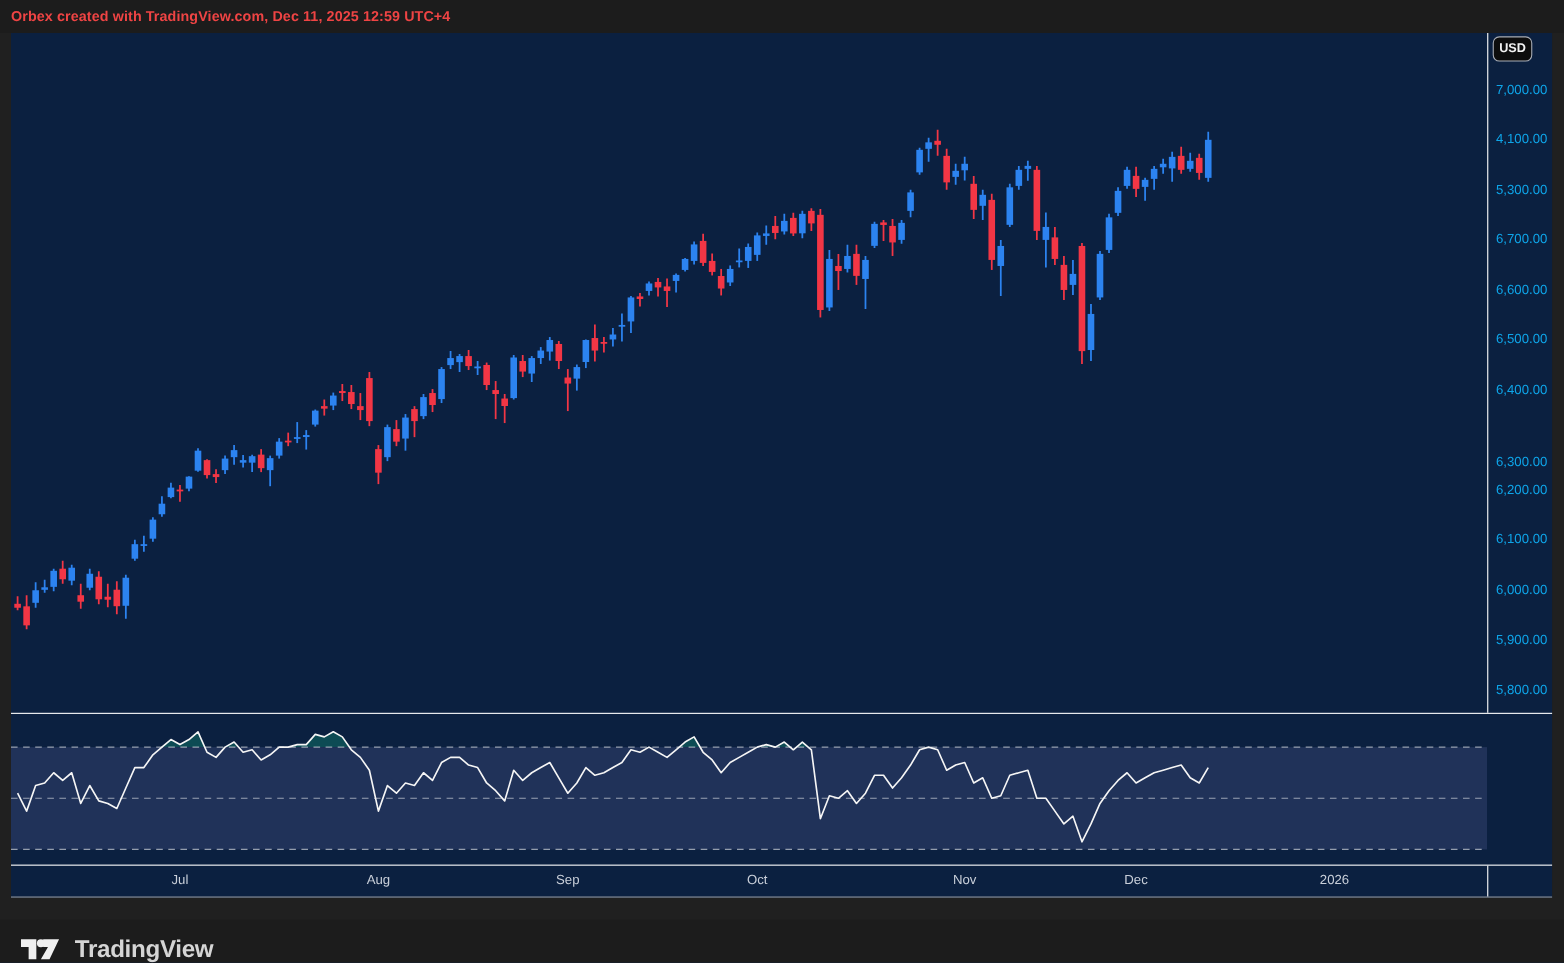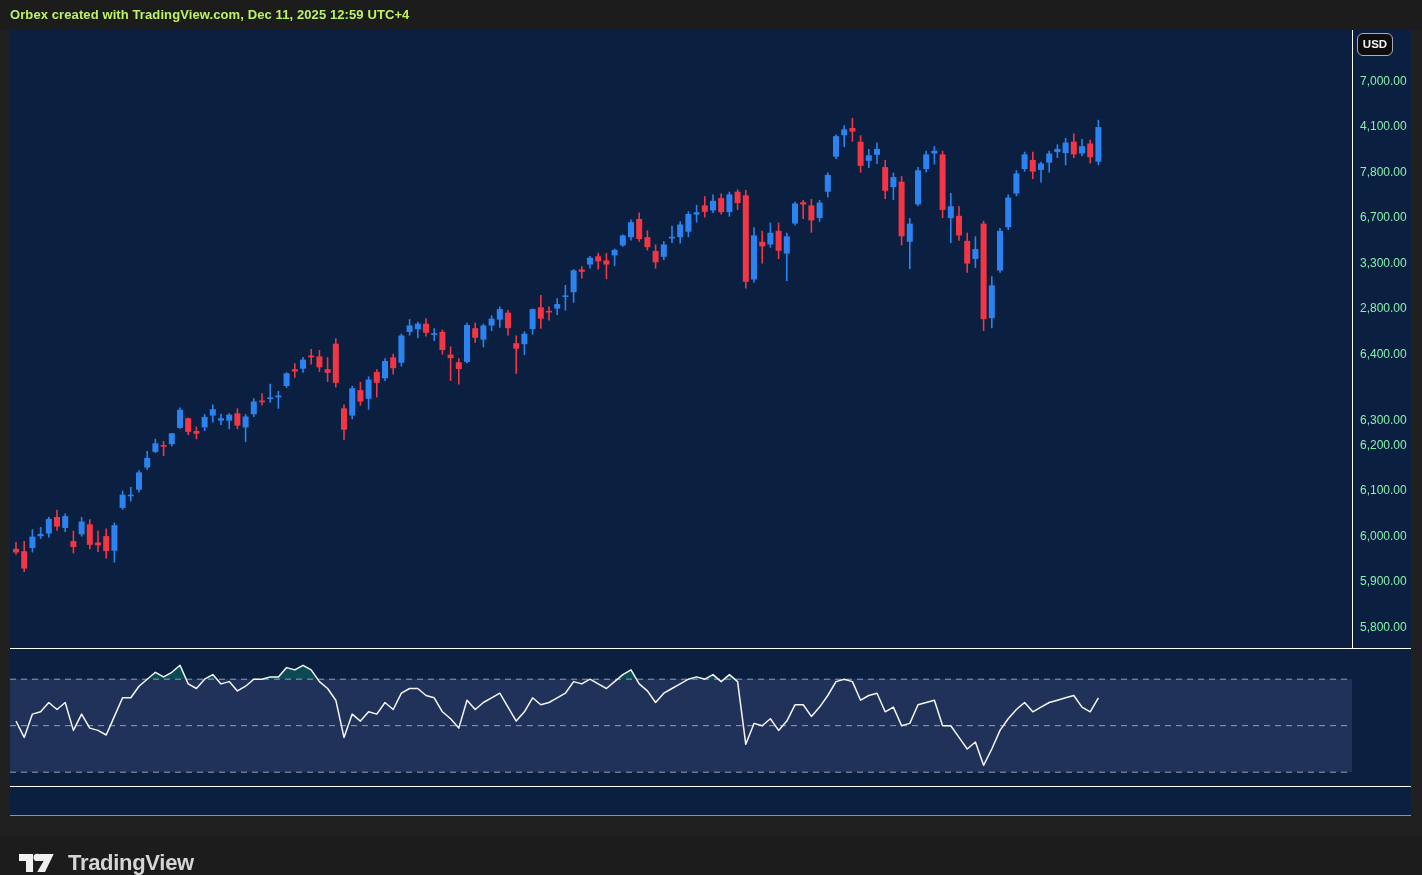--- a/index.html
+++ b/index.html
@@ -1,35 +1,35 @@
 <!DOCTYPE html>
 <html><head>
 <meta charset="utf-8">
 <style>
   * { margin:0; padding:0; box-sizing:border-box; }
   html,body { width:1422px; height:875px; overflow:hidden; }
   body { background:#202020; font-family:"Liberation Sans", sans-serif; position:relative; }
 
   .topbar { position:absolute; left:0; top:0; width:1422px; height:30px; background:#1c1c1c; }
-  .topbar span { display:inline-block; padding:7px 0 0 10px; color:#bef264; font-size:13px; font-weight:700; letter-spacing:.1px; }
+  .topbar span { display:inline-block; padding:7px 0 0 10px; color:#ef4444; font-size:13px; font-weight:700; letter-spacing:.1px; }
 
   .chart-container { position:absolute; left:10px; top:30px; width:1401px; height:786px;
                      background:#0b2040; border-bottom:1px solid #8f949c; }
 
   .row-main { position:absolute; left:0; top:0; width:1401px; height:618px; }
   .sep1 { position:absolute; left:0; top:618px; width:1401px; height:1px; background:#ffffff; }
   .row-ind  { position:absolute; left:0; top:619px; width:1401px; height:137px; }
   .sep2 { position:absolute; left:0; top:756px; width:1401px; height:1px; background:#ffffff; }
   .row-time { position:absolute; left:0; top:757px; width:1401px; height:28px; }
 
   .pane { position:absolute; left:0; top:0; width:1342px; height:100%; overflow:hidden; }
   .axis-col { position:absolute; left:1342px; top:0; width:59px; height:100%;
               border-left:1px solid #ffffff; }
 
-  .price-label, .ind-label { position:absolute; left:7px; color:#86efac; font-size:12px; white-space:nowrap; }
+  .price-label, .ind-label { position:absolute; left:7px; color:#0ea5e9; font-size:12px; white-space:nowrap; }
   .month-label { position:absolute; top:6px; transform:translateX(-50%); color:#c9cfd9; font-size:12px; white-space:nowrap; }
 
   .usd-btn { position:absolute; left:4px; top:3px; width:36px; height:23px; background:#0d0d0d;
              border:1.5px solid #a9adb5; border-radius:6px; color:#f2f2f2; font-size:11.5px;
              font-weight:700; text-align:center; line-height:20px; cursor:pointer; }
 
   svg { display:block; }
 
   .footer { position:absolute; left:0; top:816px; width:1422px; height:59px; background:#1c1c1c;margin-top:20px; }
   .tv-logo { position:absolute; left:19px; top:14px; display:flex; align-items:center; gap:11px; cursor:pointer; }
@@ -312,24 +312,24 @@
           <line x1="1080.1999999999998" x2="1080.1999999999998" y1="109.8" y2="133.5" stroke="#f23645" stroke-width="1.6"></line>
           <rect x="1077.2" y="113.5" width="6" height="13.7" fill="#f23645"></rect>
           <line x1="1088.3999999999999" x2="1088.3999999999999" y1="89.8" y2="135.3" stroke="#2c83f0" stroke-width="1.6"></line>
           <rect x="1085.4" y="97.1" width="6" height="34.6" fill="#2c83f0"></rect>
         </svg>
     </div>
     <div class="axis-col" id="price-axis">
       <div class="usd-btn">USD</div>
     <div class="price-label" style="top: 43.6px;">7,000.00</div>
         <div class="price-label" style="top: 89.1px;">4,100.00</div>
-        <div class="price-label" style="top: 134.6px;">7,800.00</div>
+        <div class="price-label" style="top: 134.6px;">5,300.00</div>
         <div class="price-label" style="top: 180.1px;">6,700.00</div>
-        <div class="price-label" style="top: 225.6px;">3,300.00</div>
-        <div class="price-label" style="top: 271.1px;">2,800.00</div>
+        <div class="price-label" style="top: 225.6px;">6,600.00</div>
+        <div class="price-label" style="top: 271.1px;">6,500.00</div>
         <div class="price-label" style="top: 316.6px;">6,400.00</div>
         <div class="price-label" style="top: 383px;">6,300.00</div>
         <div class="price-label" style="top: 407.6px;">6,200.00</div>
         <div class="price-label" style="top: 453.1px;">6,100.00</div>
         <div class="price-label" style="top: 498.6px;">6,000.00</div>
         <div class="price-label" style="top: 544.1px; text-align: right;">5,900.00</div>
         <div class="price-label" style="top: 589.6px;">5,800.00</div>
       </div>
   </div>
 
@@ -348,20 +348,32 @@
           <line x1="0" x2="1342" y1="30.2" y2="30.2" stroke="rgba(255,255,255,0.55)" stroke-width="1" stroke-dasharray="6,5"></line>
           <line x1="0" x2="1342" y1="76.7" y2="76.7" stroke="rgba(255,255,255,0.55)" stroke-width="1" stroke-dasharray="6,5"></line>
           <line x1="0" x2="1342" y1="123.2" y2="123.2" stroke="rgba(255,255,255,0.55)" stroke-width="1" stroke-dasharray="6,5"></line>
           <polyline points="6.0,72.1 14.2,88.4 22.4,65.1 30.6,62.8 38.8,53.5 47.0,60.5 55.2,53.5 63.4,81.4 71.6,65.1 79.8,79.1 88.0,81.4 96.2,86.0 104.4,67.4 112.6,48.8 120.8,48.8 129.0,37.2 137.2,30.2 145.4,23.3 153.6,27.9 161.8,23.3 170.0,16.3 178.2,34.9 186.4,39.5 194.6,30.2 202.8,25.6 211.0,34.9 219.2,32.6 227.4,41.9 235.6,37.2 243.8,30.2 252.0,30.2 260.2,27.9 268.4,27.9 276.6,18.6 284.8,20.9 293.0,16.3 301.2,20.9 309.4,32.6 317.6,39.5 325.8,51.2 334.0,88.4 342.2,65.1 350.4,72.1 358.6,62.8 366.8,65.1 375.0,53.5 383.2,60.5 391.4,44.2 399.6,39.5 407.8,39.5 416.0,46.5 424.2,48.8 432.4,62.8 440.6,69.8 448.8,79.1 457.0,51.2 465.2,60.5 473.4,53.5 481.6,48.8 489.8,44.2 498.0,58.1 506.2,72.1 514.4,62.8 522.6,48.8 530.8,55.8 539.0,53.5 547.2,48.8 555.4,44.2 563.6,32.6 571.8,34.9 580.0,30.2 588.2,34.9 596.4,39.5 604.6,32.6 612.8,25.6 621.0,20.9 629.2,34.9 637.4,41.9 645.6,53.5 653.8,44.2 662.0,39.5 670.2,34.9 678.4,30.2 686.6,27.9 694.8,30.2 703.0,25.6 711.2,32.6 719.4,25.6 727.6,32.6 735.8,95.3 744.0,74.4 752.2,76.7 760.4,69.8 768.6,81.4 776.8,72.1 785.0,55.8 793.2,55.8 801.4,67.4 809.6,58.1 817.8,46.5 826.0,32.6 834.2,30.2 842.4,32.6 850.6,51.2 858.8,46.5 867.0,44.2 875.2,62.8 883.4,58.1 891.6,76.7 899.8,74.4 908.0,55.8 916.2,53.5 924.4,51.2 932.6,76.7 940.8,76.7 949.0,88.4 957.2,100.0 965.4,93.0 973.6,116.3 981.8,100.0 990.0,81.4 998.2,69.8 1006.4,60.5 1014.6,53.5 1022.8,62.8 1031.0,58.1 1039.2,53.5 1047.4,51.2 1055.6,48.8 1063.8,46.5 1072.0,58.1 1080.2,62.8 1088.4,48.8" fill="none" stroke="#f5f5f5" stroke-width="1.5" stroke-linejoin="round"></polyline>
         </svg>
     </div>
   </div>
 
   <div class="sep2"></div>
 
+  <div class="row-time">
+    <div class="pane" id="time-axis">
+        <div class="month-label" style="left: 153.6px;">Jul</div>
+        <div class="month-label" style="left: 334px;">Aug</div>
+        <div class="month-label" style="left: 506.2px;">Sep</div>
+        <div class="month-label" style="left: 678.4px;">Oct</div>
+        <div class="month-label" style="left: 867px;">Nov</div>
+        <div class="month-label" style="left: 1022.8px;">Dec</div>
+        <div class="month-label" style="left: 1203.2px;">2026</div>
+      </div>
+    <div class="axis-col"></div>
+  </div>
 
 </div>
 
 <div class="footer">
   <div class="tv-logo">
     <svg width="38" height="26" viewBox="0 0 46 30">
       <path d="M0 4 H17 V26 H8.5 V12.5 H0 Z" fill="#f0f0f0"></path>
       <circle cx="22" cy="8.3" r="4.4" fill="#f0f0f0"></circle>
       <path d="M24.5 4 H42 L31.5 26 H22 L29.8 12.5 H24.5 Z" fill="#f0f0f0"></path>
     </svg>

